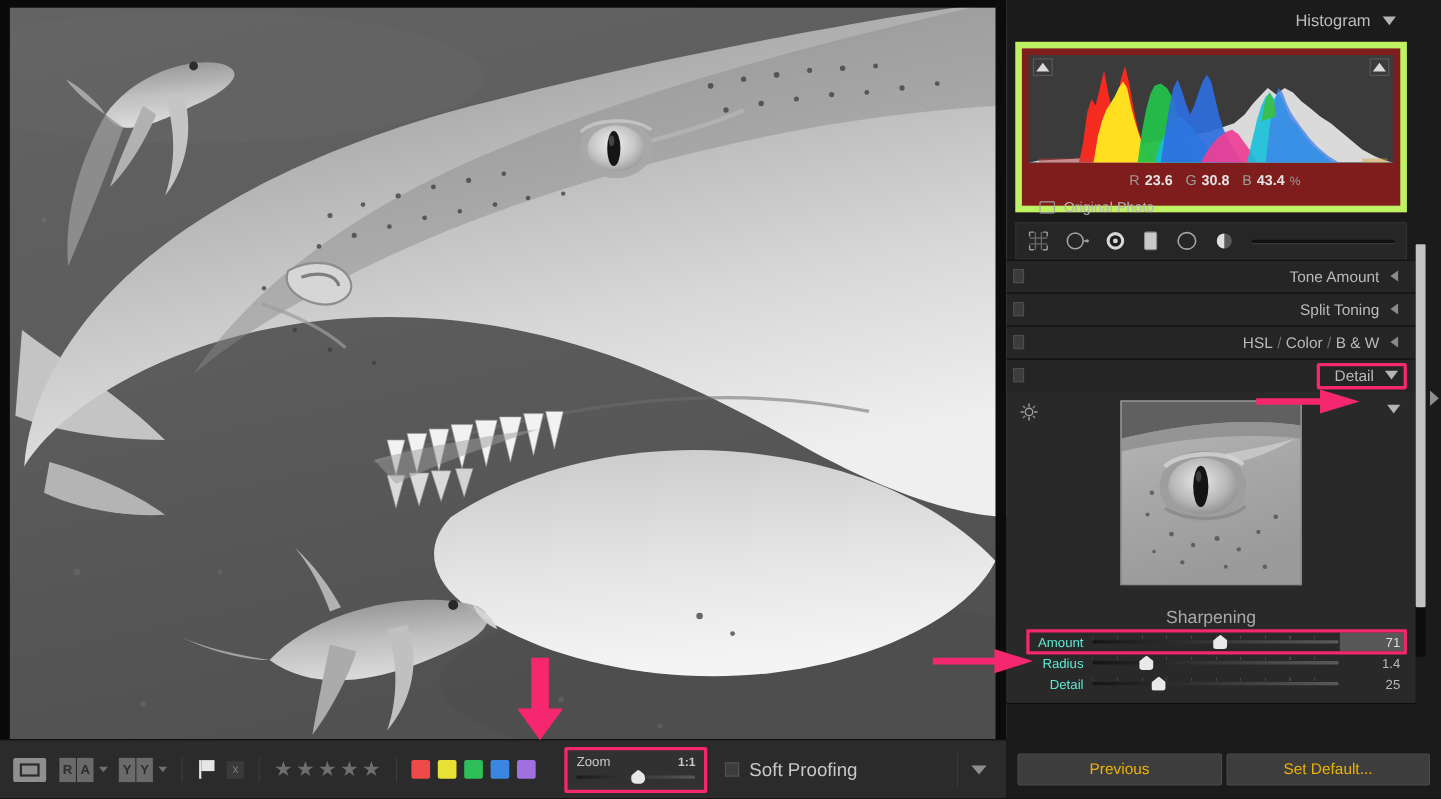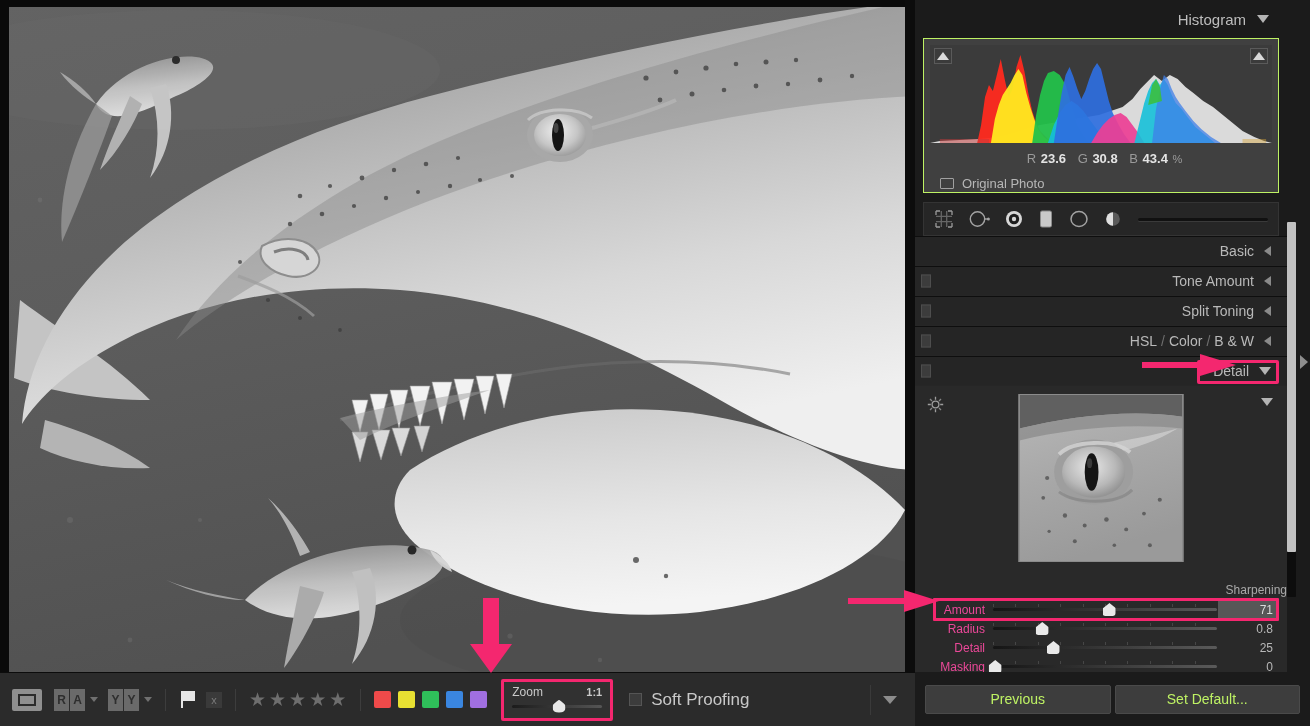--- a/index.html
+++ b/index.html
@@ -55,21 +55,21 @@
     width: 16px; height: 16px; margin-left: 9px; background: #3a3a3a;
     color: #7a7a7a; font-size: 11px; display: flex; align-items: center; justify-content: center;
   }
   .stars { display: flex; gap: 2px; color: #6e6e6e; font-size: 19px; letter-spacing: 1px; }
   .star { line-height: 1; }
   .labels { display: flex; gap: 7px; }
   .label-sw { width: 17px; height: 17px; border-radius: 2px; }
 
   
   #zoom-widget {
-    position: relative; width: 112px; height: 42px; margin-left: 14px;
+    position: relative; width: 130px; height: 42px; margin-left: 26px;
     background: #313131; border: 3px solid #f4276f; border-radius: 2px;
     padding: 3px 8px 0 8px;
   }
   #zoom-widget .zrow { display: flex; justify-content: space-between; align-items: baseline; }
   #zoom-widget .zlabel { color: #c9c9c9; font-size: 12px; }
   #zoom-widget .zval { color: #c9c9c9; font-size: 11px; font-weight: bold; }
   #zoom-widget .ztrack {
     position: relative; margin-top: 6px; height: 3px; border-radius: 2px;
     background: linear-gradient(to right, #1b1b1b, #555);
   }
@@ -103,21 +103,21 @@
     padding-right: 18px; gap: 11px; background: #1b1b1b;
   }
   .hist-header .ht { color: #bdbdbd; font-size: 15px; }
   .tri-down {
     width: 0; height: 0;
     border-left: 6px solid transparent; border-right: 6px solid transparent;
     border-top: 8px solid #b4b4b4;
   }
 
   #histogram-box {
-    margin: 0 8px; background: #404040; border: 1px solid #bef264;
+    margin: 0 8px; background: #7f1d1d; border: 6px solid #bef264;
     padding: 6px 6px 0 6px; height: 155px; position: relative;
   }
   #hist-plot { position: relative; height: 98px; background: #3b3b3b; overflow: hidden; }
   #hist-plot svg { display: block; width: 100%; height: 100%; }
   .clip-tri {
     position: absolute; top: 3px; width: 18px; height: 16px; background: #3b3b3b;
     border: 1px solid #5a5a5a; display: flex; align-items: center; justify-content: center;
   }
   .clip-tri .t { width: 0; height: 0; border-left: 6px solid transparent;
     border-right: 6px solid transparent; border-bottom: 8px solid #d9d9d9; }
@@ -172,27 +172,27 @@
   #detail-body { background: #292929; border-bottom: 1px solid #0e0e0e; position: relative; padding-bottom: 8px; }
   #detail-preview-wrap { position: relative; height: 195px; padding-top: 10px; }
   #target-icon { position: absolute; left: 12px; top: 10px; width: 17px; height: 17px; }
   #detail-tri { position: absolute; right: 14px; top: 12px; }
   #detail-thumb {
     position: absolute; left: 50%; transform: translateX(-50%); top: 8px;
     width: 165px; height: 168px; border: 1px solid #8b8b8b; overflow: hidden; background: #8a8a8a;
   }
   #detail-thumb svg { display: block; width: 100%; height: 100%; }
 
-  #sharp-title { text-align: right; color: #a9a9a9; font-size: 12px; padding: 2px 0 3px 0; }
+  #sharp-title { text-align: center; color: #a9a9a9; font-size: 16px; padding: 2px 0 3px 0; }
 
   .slider-row {
     position: relative; display: flex; align-items: center; height: 19px; padding: 0 14px 0 0;
   }
   .slider-row .sname {
-    width: 78px; text-align: right; color: #ec4899; font-size: 12px; padding-right: 8px;
+    width: 78px; text-align: right; color: #5eead4; font-size: 12px; padding-right: 8px;
   }
   .slider-row .strack {
     position: relative; flex: 1; height: 13px; display: flex; align-items: center;
   }
   .slider-row .sline {
     position: absolute; left: 0; right: 0; height: 3px; border-radius: 2px;
     background: linear-gradient(to right, #151515 0%, #5a5a5a 100%);
   }
   .slider-row .sticks {
     position: absolute; left: 0; right: 0; top: 1px; height: 3px;
@@ -218,21 +218,21 @@
   }
 
   
   #bottom-buttons {
     position: absolute; left: 0; top: 672px; width: 395px; height: 54px;
     background: #1b1b1b; display: flex; align-items: center; padding: 0 10px; gap: 4px;
   }
   .big-btn {
     flex: 1; height: 29px; background: #3d3d3d;
     border: 1px solid #4a4a4a; border-radius: 2px;
-    color: #bef264; font-size: 14px; display: flex; align-items: center; justify-content: center;
+    color: #eab308; font-size: 14px; display: flex; align-items: center; justify-content: center;
   }
   #watermark {
     position: absolute; right: 4px; top: 676px; width: 260px; height: 46px;
     display: flex; align-items: center; justify-content: flex-end;
     color: rgba(215,215,215,0.30); font-size: 36px; font-weight: bold;
     letter-spacing: 0px; pointer-events: none; white-space: nowrap;
     font-family: "Liberation Sans", sans-serif;
   }
 
   
@@ -597,24 +597,20 @@
         </div>
         <div class="ti">
           <svg width="18" height="20" viewBox="0 0 18 20">
             <circle cx="9" cy="10" r="6.8" fill="#5a5a5a"></circle>
             <path d="M9 3.2 a6.8 6.8 0 0 0 0 13.6 z" fill="#e0e0e0"></path>
           </svg>
         </div>
         <div class="brush-track"></div>
       </div>
 
-      <div class="panel-row">
-        <span class="ptitle">Basic</span>
-        <span class="tri-left"></span>
-      </div>
 
       <div class="panel-row">
         <span class="switch"></span>
         <span class="ptitle">Tone Amount</span>
         <span class="tri-left"></span>
       </div>
 
       <div class="panel-row">
         <span class="switch"></span>
         <span class="ptitle">Split Toning</span>
@@ -707,42 +703,33 @@
           <span id="amount-hl"></span>
         </div>
 
         <div class="slider-row">
           <span class="sname">Radius</span>
           <span class="strack">
             <span class="sline"></span>
               <span class="sticks"></span>
             <span class="sthumb" style="left:22%"></span>
           </span>
-          <span class="sval">0.8</span>
+          <span class="sval">1.4</span>
         </div>
 
         <div class="slider-row">
           <span class="sname">Detail</span>
           <span class="strack">
             <span class="sline"></span>
               <span class="sticks"></span>
             <span class="sthumb" style="left:27%"></span>
           </span>
           <span class="sval">25</span>
         </div>
 
-        <div class="slider-row">
-          <span class="sname">Masking</span>
-          <span class="strack">
-            <span class="sline"></span>
-              <span class="sticks"></span>
-            <span class="sthumb" style="left:1%"></span>
-          </span>
-          <span class="sval">0</span>
-        </div>
       </div>
     </div>
 
     <div id="panel-scrollbar">
       <div class="thumb"></div>
     </div>
     <div id="panel-arrow"></div>
 
     <div id="bottom-buttons">
       <div class="big-btn">Previous</div>

